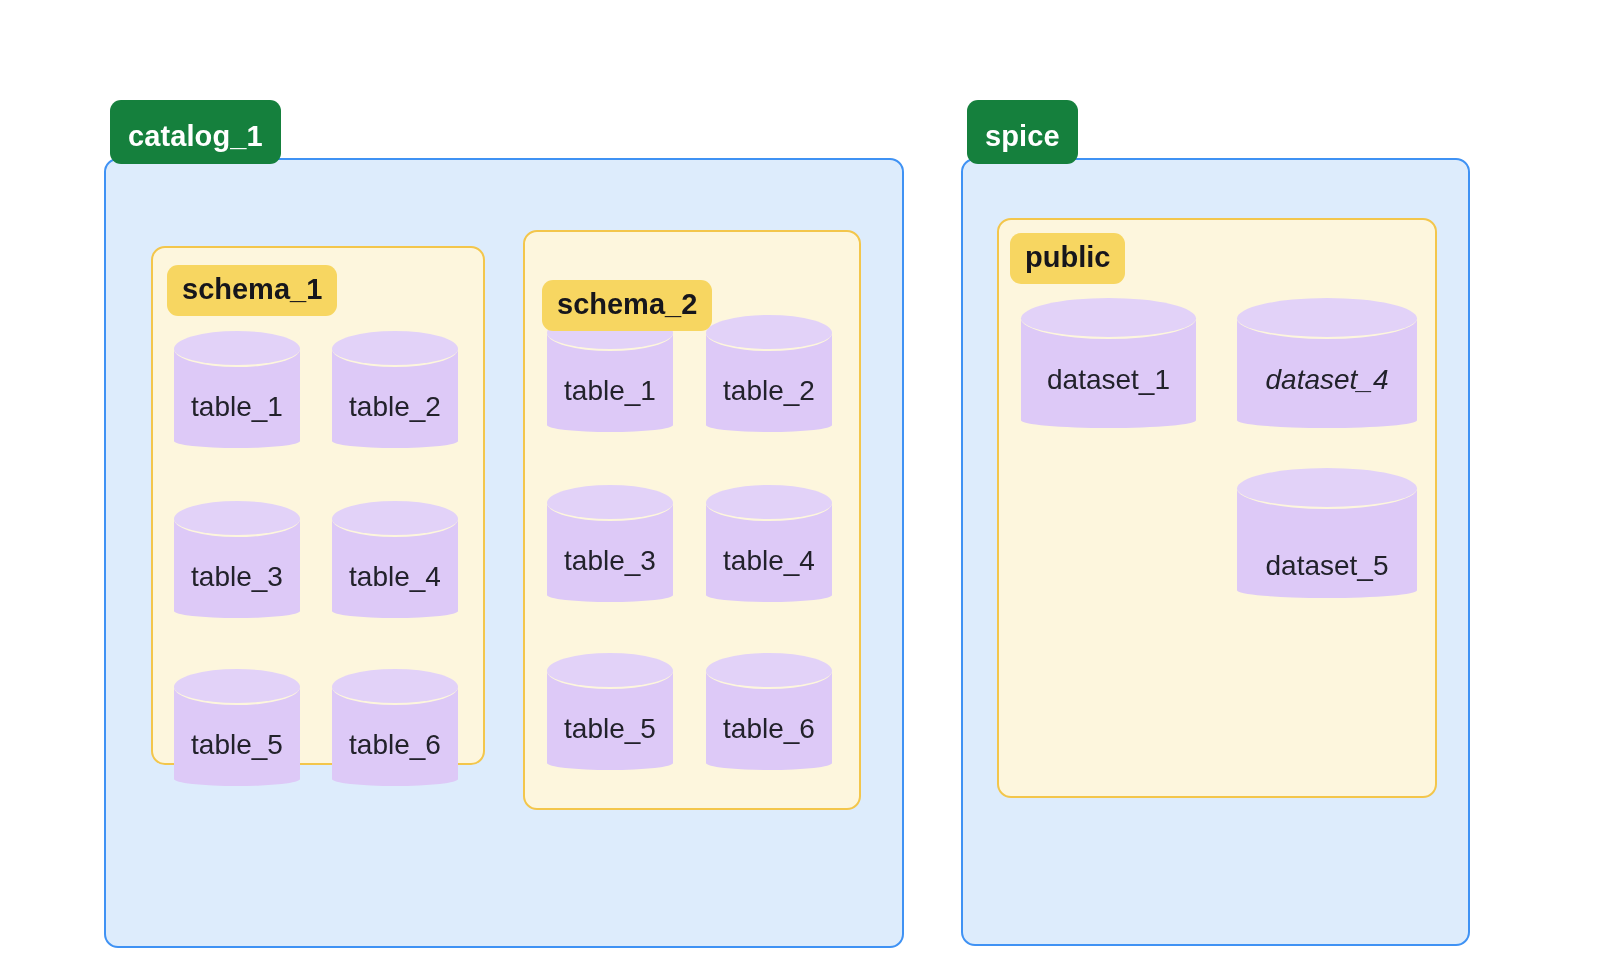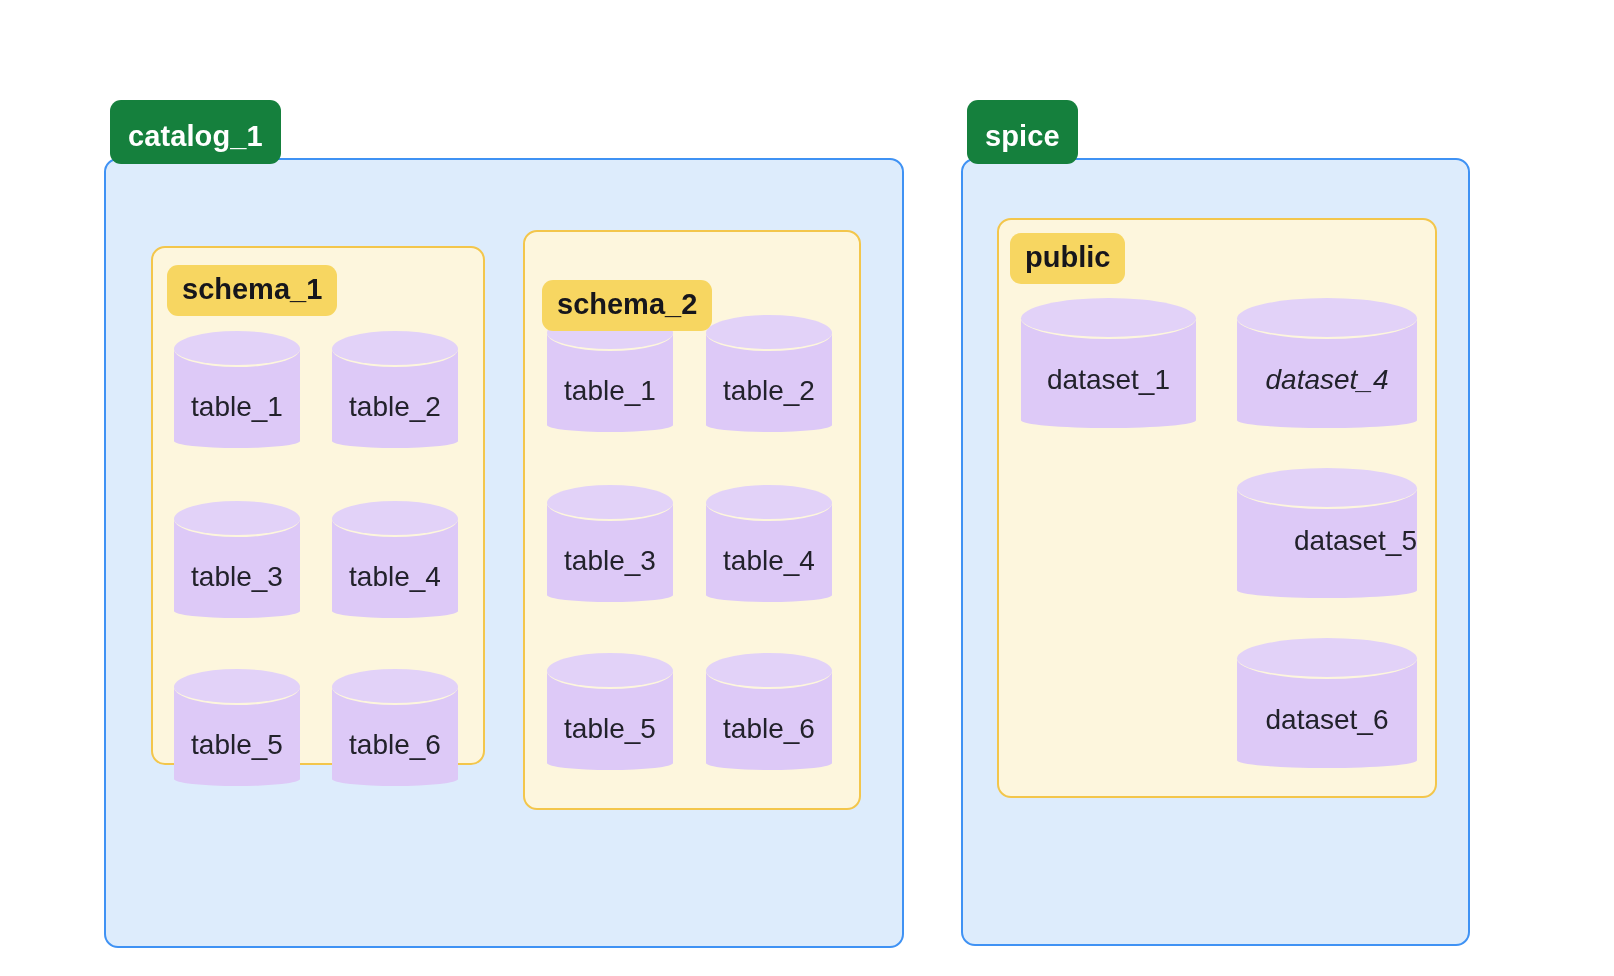--- a/index.html
+++ b/index.html
@@ -213,27 +213,22 @@
         <div class="cyl" style="left:238px; top:78px; width:180px; height:130px;">
           <div class="cyl-body" style="top:20px;"></div>
           <div class="cyl-top" style="height:41px;"></div>
           <div class="cyl-label" style="top:68px;font-style:italic;">dataset_4</div>
         </div>
 
 
         <div class="cyl" style="left:238px; top:248px; width:180px; height:130px;">
           <div class="cyl-body" style="top:20px;"></div>
           <div class="cyl-top" style="height:41px;"></div>
-          <div class="cyl-label" style="top:59px;text-align:right;">dataset_5</div>
-        </div>
-
-
-        <div class="cyl" style="left:238px; top:418px; width:180px; height:130px;">
-          <div class="cyl-body" style="top:20px;"></div>
-          <div class="cyl-top" style="height:41px;"></div>
-          <div class="cyl-label" style="top:68px;">dataset_6</div>
-        </div>
+          <div class="cyl-label" style="top:84px;">dataset_5</div>
+        </div>
+
+
       </div>
 
     </div>
   </div>
 
 </div>
 
 </body></html>

